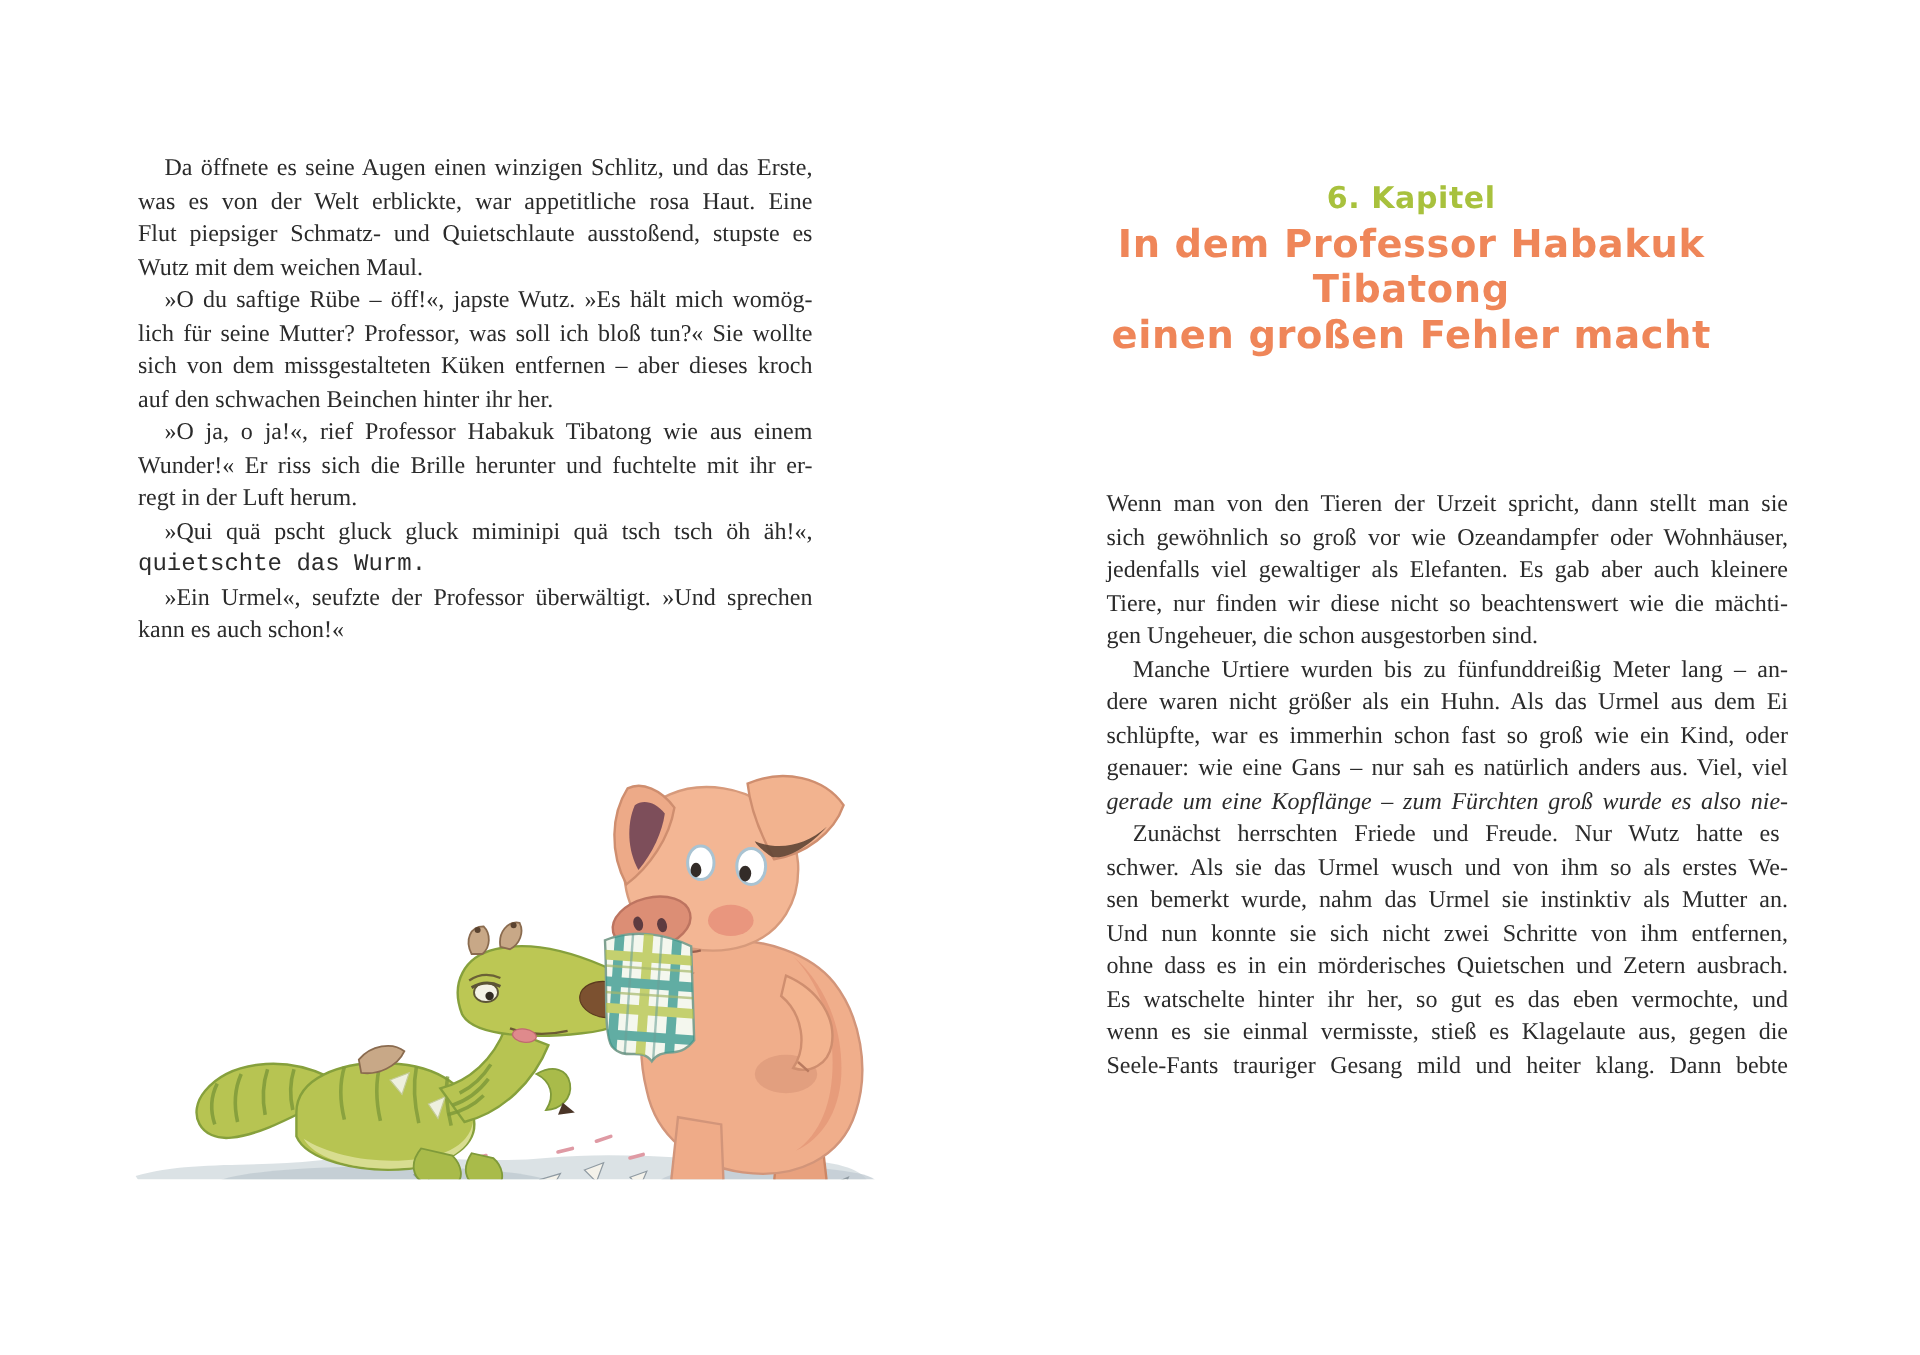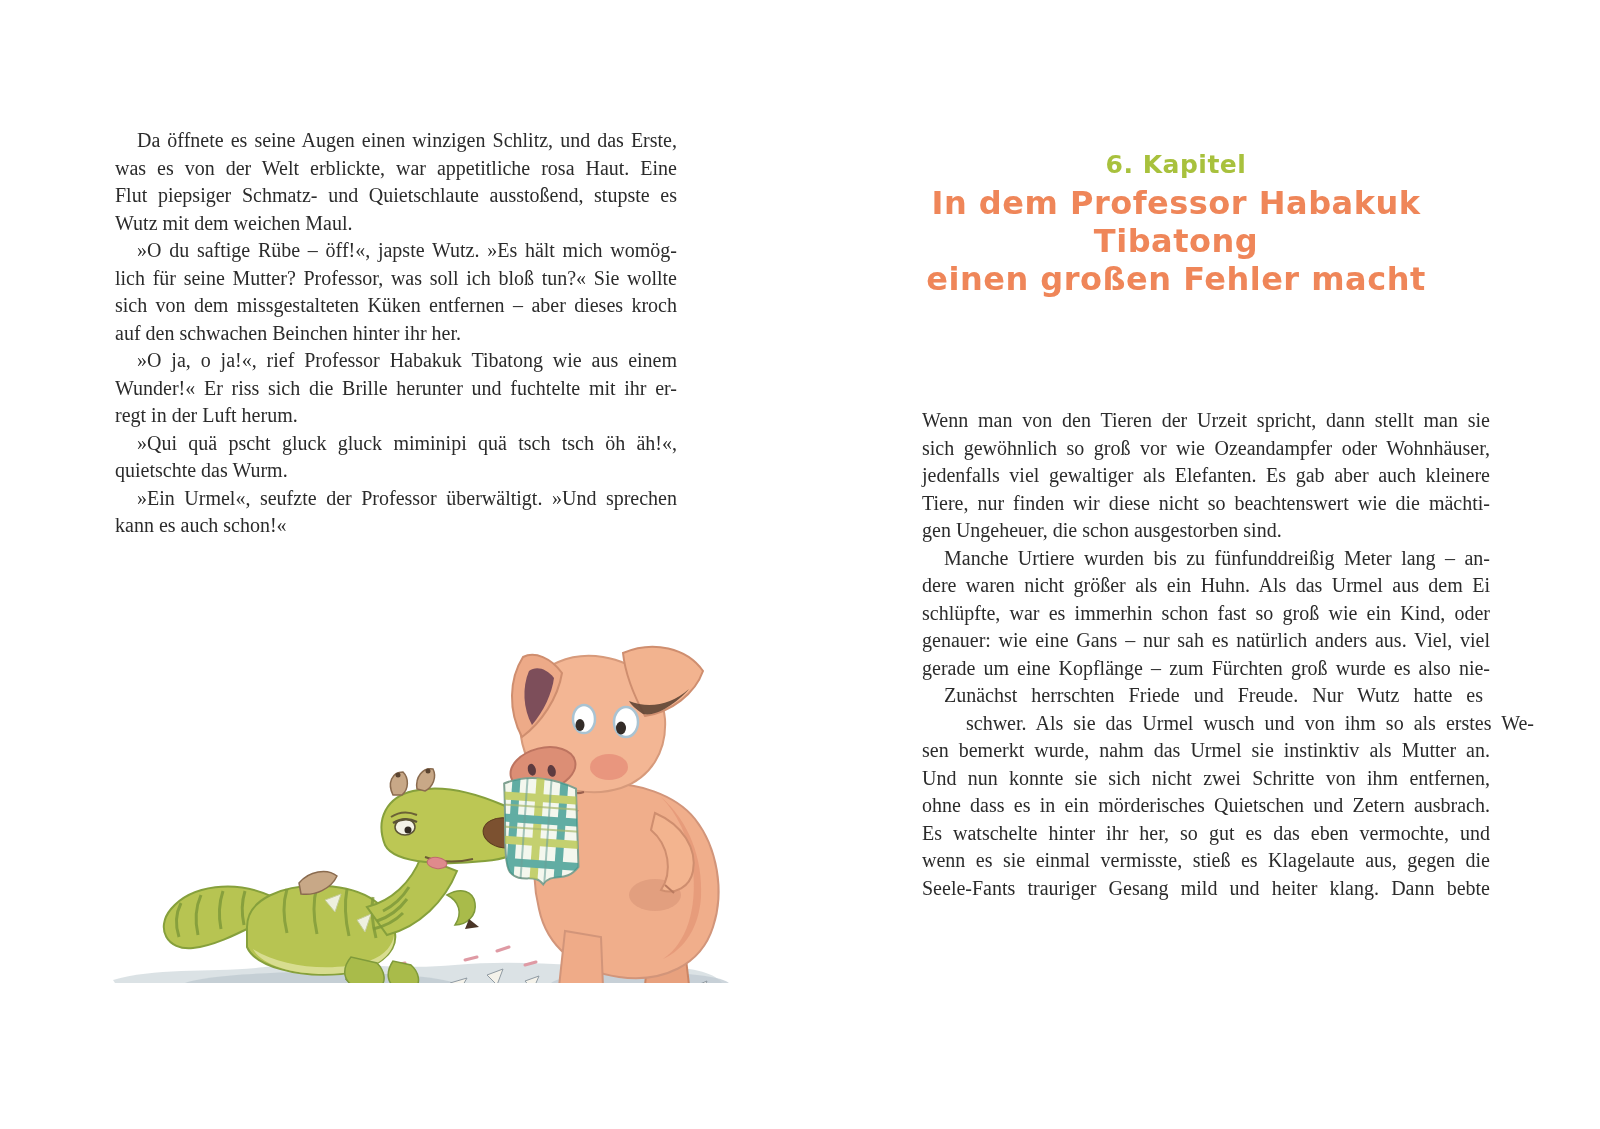--- a/index.html
+++ b/index.html
@@ -37,21 +37,21 @@
         <div class="line" style="word-spacing: 5.6942px;"><span>Flut piepsiger Schmatz- und Quietschlaute ausstoßend, stupste es</span></div>
         <div class="line end" style="word-spacing: 0px;"><span>Wutz mit dem weichen Maul.</span></div>
         <div class="line indent" style="word-spacing: 2.72443px;"><span>»O du saftige Rübe – öff!«, japste Wutz. »Es hält mich womög-</span></div>
         <div class="line" style="word-spacing: 2.6875px;"><span>lich für seine Mutter? Professor, was soll ich bloß tun?« Sie wollte</span></div>
         <div class="line" style="word-spacing: 3.38715px;"><span>sich von dem missgestalteten Küken entfernen – aber dieses kroch</span></div>
         <div class="line end" style="word-spacing: 0px;"><span>auf den schwachen Beinchen hinter ihr her.</span></div>
         <div class="line indent" style="word-spacing: 4.89844px;"><span>»O ja, o ja!«, rief Professor Habakuk Tibatong wie aus einem</span></div>
         <div class="line" style="word-spacing: 3.69034px;"><span>Wunder!« Er riss sich die Brille herunter und fuchtelte mit ihr er-</span></div>
         <div class="line end" style="word-spacing: 0px;"><span>regt in der Luft herum.</span></div>
         <div class="line indent" style="word-spacing: 6.28437px;"><span>»Qui quä pscht gluck gluck miminipi quä tsch tsch öh äh!«,</span></div>
-        <div class="line end" style="word-spacing: 0px;"><span>quietschte das Wurm.</span></div>
+        <div class="line end" style="word-spacing: 0px; font-family: Liberation Mono, monospace;"><span>quietschte das Wurm.</span></div>
         <div class="line indent" style="word-spacing: 4.54464px;"><span>»Ein Urmel«, seufzte der Professor überwältigt. »Und sprechen</span></div>
         <div class="line end" style="word-spacing: 0px;"><span>kann es auch schon!«</span></div>
       </div>
 
     <figure id="illu">
       <svg viewBox="0 0 640 430" width="640" height="430" xmlns="http://www.w3.org/2000/svg">
         <defs>
           <clipPath id="clothClip">
             <path d="M8 12 C32 0 60 4 80 12 L88 90 C76 108 62 96 54 110 C44 98 32 112 20 100 C12 90 13 52 8 12 Z"></path>
           </clipPath>
@@ -199,23 +199,23 @@
     <div id="right-col" class="textcol">
         <div class="line" style="word-spacing: 4.82244px;"><span>Wenn man von den Tieren der Urzeit spricht, dann stellt man sie</span></div>
         <div class="line" style="word-spacing: 4.49219px;"><span>sich gewöhnlich so groß vor wie Ozeandampfer oder Wohnhäuser,</span></div>
         <div class="line" style="word-spacing: 4.61806px;"><span>jedenfalls viel gewaltiger als Elefanten. Es gab aber auch kleinere</span></div>
         <div class="line" style="word-spacing: 3.94531px;"><span>Tiere, nur finden wir diese nicht so beachtenswert wie die mächti-</span></div>
         <div class="line end" style="word-spacing: 0px;"><span>gen Ungeheuer, die schon ausgestorben sind.</span></div>
         <div class="line indent" style="word-spacing: 4.45139px;"><span>Manche Urtiere wurden bis zu fünfunddreißig Meter lang – an-</span></div>
         <div class="line" style="word-spacing: 4.42839px;"><span>dere waren nicht größer als ein Huhn. Als das Urmel aus dem Ei</span></div>
         <div class="line" style="word-spacing: 4.22301px;"><span>schlüpfte, war es immerhin schon fast so groß wie ein Kind, oder</span></div>
         <div class="line" style="word-spacing: 2.75651px;"><span>genauer: wie eine Gans – nur sah es natürlich anders aus. Viel, viel</span></div>
-        <div class="line" style="word-spacing: 3.11648px;"><span>gerade um eine Kopflänge – zum Fürchten groß wurde es also nie-</span></div>
+        <div class="line" style="word-spacing: 3.11648px; font-style: italic;"><span>gerade um eine Kopflänge – zum Fürchten groß wurde es also nie-</span></div>
         <div class="line indent" style="word-spacing: 9px;"><span>Zunächst herrschten Friede und Freude. Nur Wutz hatte es</span></div>
-        <div class="line" style="word-spacing: 5.04948px; margin-left: 44px;"><span>schwer. Als sie das Urmel wusch und von ihm so als erstes We-</span></div>
+        <div class="line" style="word-spacing: 5.04948px;"><span>schwer. Als sie das Urmel wusch und von ihm so als erstes We-</span></div>
         <div class="line" style="word-spacing: 5.03281px;"><span>sen bemerkt wurde, nahm das Urmel sie instinktiv als Mutter an.</span></div>
         <div class="line" style="word-spacing: 6.31094px;"><span>Und nun konnte sie sich nicht zwei Schritte von ihm entfernen,</span></div>
         <div class="line" style="word-spacing: 4.23958px;"><span>ohne dass es in ein mörderisches Quietschen und Zetern ausbrach.</span></div>
         <div class="line" style="word-spacing: 6.01562px;"><span>Es watschelte hinter ihr her, so gut es das eben vermochte, und</span></div>
         <div class="line" style="word-spacing: 5.48125px;"><span>wenn es sie einmal vermisste, stieß es Klagelaute aus, gegen die</span></div>
         <div class="line" style="word-spacing: 7.19922px;"><span>Seele-Fants trauriger Gesang mild und heiter klang. Dann bebte</span></div>
       </div>
 
     <div id="pageno">33</div>
   </section>

